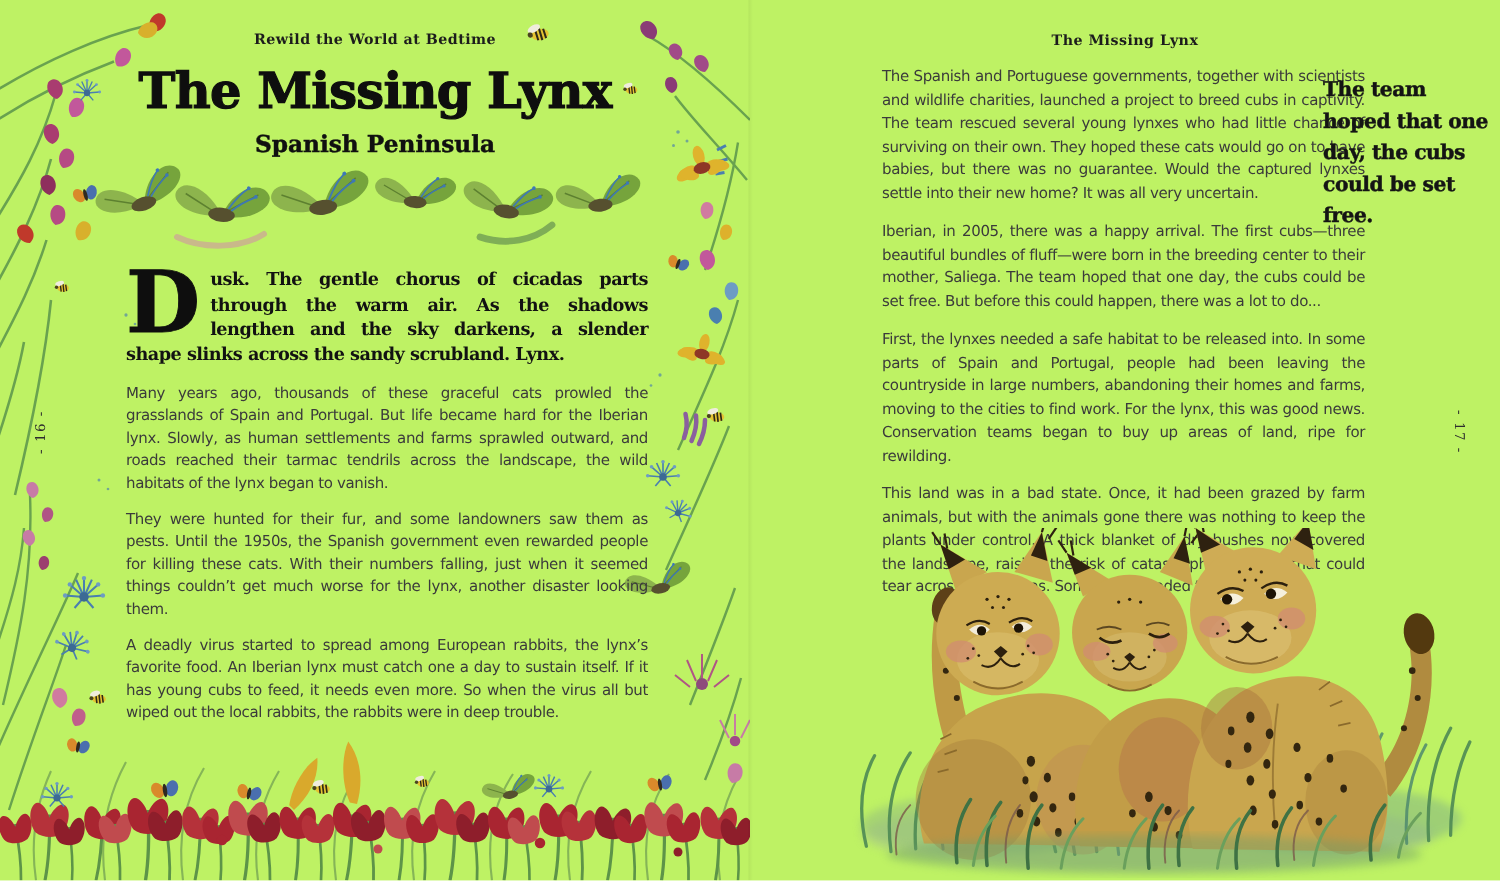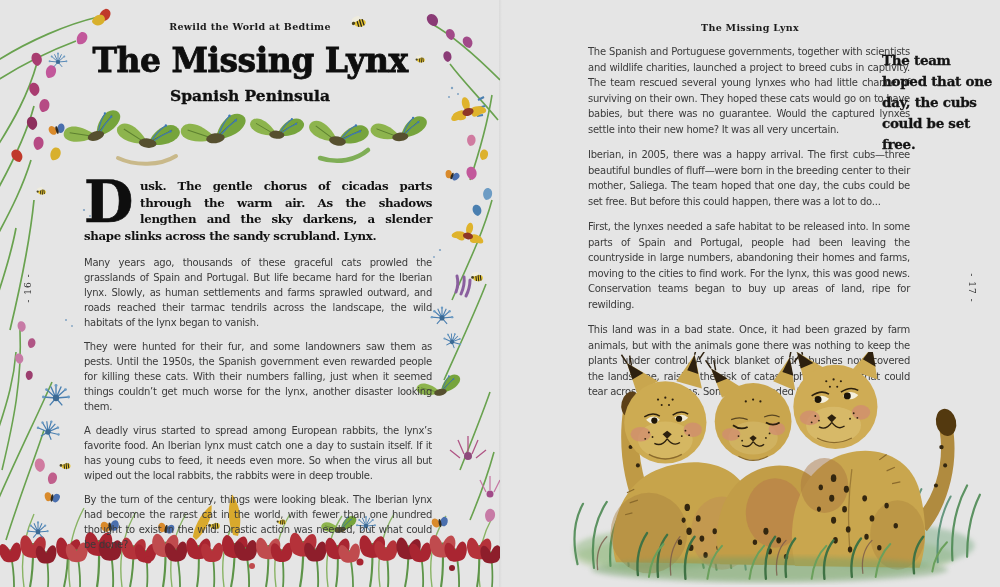--- a/index.html
+++ b/index.html
@@ -1,16 +1,16 @@
 <!DOCTYPE html>
 <html><head>
 <meta charset="utf-8">
 <style>
   html,body{margin:0;padding:0;background:#ffffff;}
-  .spread{position:relative;width:1000px;height:587px;background:#e5e5e5;overflow:hidden;
+  .spread{position:relative;width:1000px;height:587px;background:#bef264;overflow:hidden;
           font-family:"DejaVu Sans",sans-serif;}
   .gutter{position:absolute;left:499px;top:0;width:3px;height:587px;
           background:linear-gradient(to right,rgba(0,0,0,0.05),rgba(0,0,0,0));}
   .decor{position:absolute;left:0;top:0;pointer-events:none;}
   .lynx-art{position:absolute;left:530px;top:352px;pointer-events:none;}
 
   
   .lp-series{position:absolute;left:0;top:21px;width:500px;text-align:center;
     font-family:"DejaVu Serif",serif;font-weight:700;font-size:9.5px;letter-spacing:.3px;color:#1c1c1c;}
   .lp-title{position:absolute;left:0;top:44px;width:500px;text-align:center;margin:0;
@@ -278,21 +278,20 @@
 
     <header class="lp-series">Rewild the World at Bedtime</header>
     <h1 class="lp-title">The Missing Lynx</h1>
     <h2 class="lp-subtitle">Spanish Peninsula</h2>
 
     <div class="lp-text">
       <p class="intro"><span class="dropcap">D</span><span>usk. The gentle chorus of cicadas parts through the warm air. As the shadows lengthen and the sky darkens, a slender shape slinks across the sandy scrubland. Lynx.</span></p>
       <p class="body">Many years ago, thousands of these graceful cats prowled the grasslands of Spain and Portugal. But life became hard for the Iberian lynx. Slowly, as human settlements and farms sprawled outward, and roads reached their tarmac tendrils across the landscape, the wild habitats of the lynx began to vanish.</p>
       <p class="body">They were hunted for their fur, and some landowners saw them as pests. Until the 1950s, the Spanish government even rewarded people for killing these cats. With their numbers falling, just when it seemed things couldn’t get much worse for the lynx, another disaster looking them.</p>
       <p class="body">A deadly virus started to spread among European rabbits, the lynx’s favorite food. An Iberian lynx must catch one a day to sustain itself. If it has young cubs to feed, it needs even more. So when the virus all but wiped out the local rabbits, the rabbits were in deep trouble.</p>
-      <p class="body">By the turn of the century, things were looking bleak. The Iberian lynx had become the rarest cat in the world, with fewer than one hundred thought to exist in the wild. Drastic action was needed, but what could be done?</p>
     </div>
 
     <div class="pagenum pn-left">- 16 -</div>
   </section>
 
   <div class="gutter"></div>
 
   <section>
     <header class="rp-running">The Missing Lynx</header>
 

